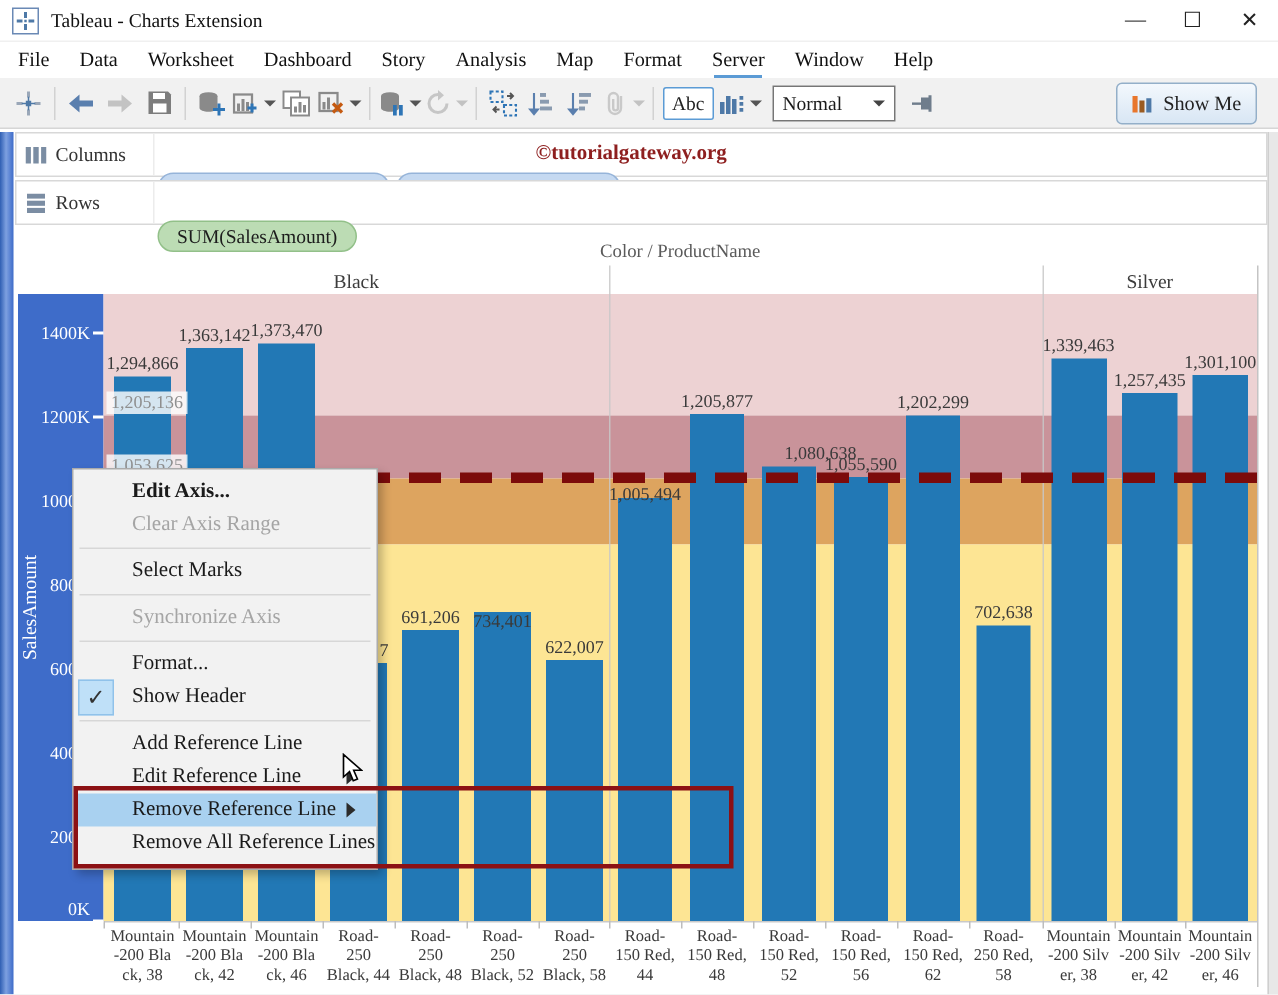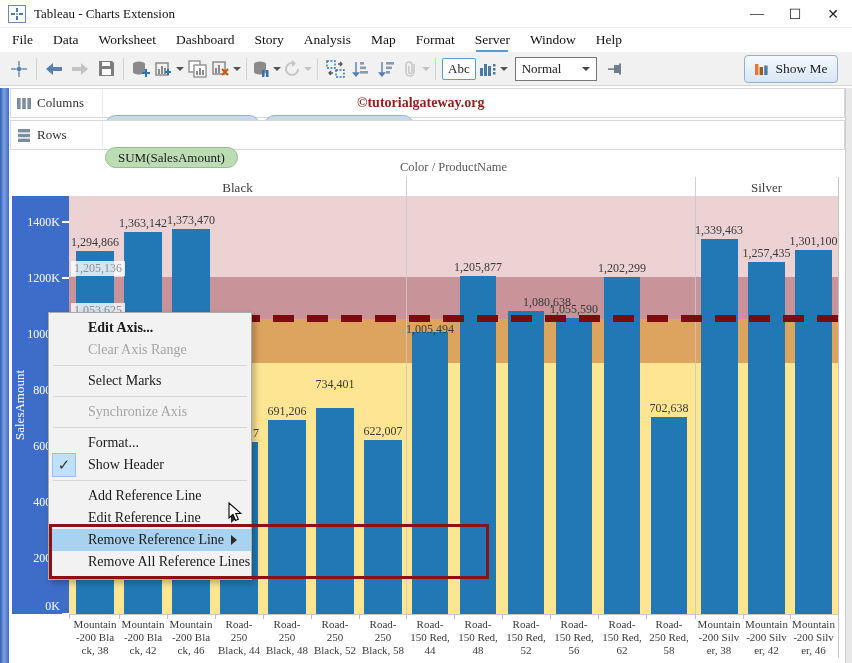--- a/index.html
+++ b/index.html
@@ -362,21 +362,21 @@
       <div class="xtick" style="left: 263px; top: 614px; width: 1px; height: 5px; background: rgb(189, 189, 189);"></div>
       <div class="bar" style="left: 268px; top: 420.462px; width: 38px; height: 193.538px; background: rgb(34, 120, 181); z-index: 2;"></div>
       <div class="bar-label" style="left: 242px; top: 404.462px; width: 90px;">691,206</div>
       <div class="xlab" style="left: 261px; width: 52px;">
         <div>Road-</div>
         <div>250</div>
         <div>Black, 48</div>
       </div>
       <div class="xtick" style="left: 311px; top: 614px; width: 1px; height: 5px; background: rgb(189, 189, 189);"></div>
       <div class="bar" style="left: 316px; top: 408.368px; width: 38px; height: 205.632px; background: rgb(34, 120, 181); z-index: 2;"></div>
-      <div class="bar-label" style="left: 290px; top: 377px; width: 90px;">734,401</div>
+      <div class="bar-label" style="left: 290px; top: 407px; width: 90px;">734,401</div>
       <div class="xlab" style="left: 309px; width: 52px;">
         <div>Road-</div>
         <div>250</div>
         <div>Black, 52</div>
       </div>
       <div class="xtick" style="left: 359px; top: 614px; width: 1px; height: 5px; background: rgb(189, 189, 189);"></div>
       <div class="bar" style="left: 364px; top: 439.838px; width: 38px; height: 174.162px; background: rgb(34, 120, 181); z-index: 2;"></div>
       <div class="bar-label" style="left: 338px; top: 423.838px; width: 90px;">622,007</div>
       <div class="xlab" style="left: 357px; width: 52px;">
         <div>Road-</div>

